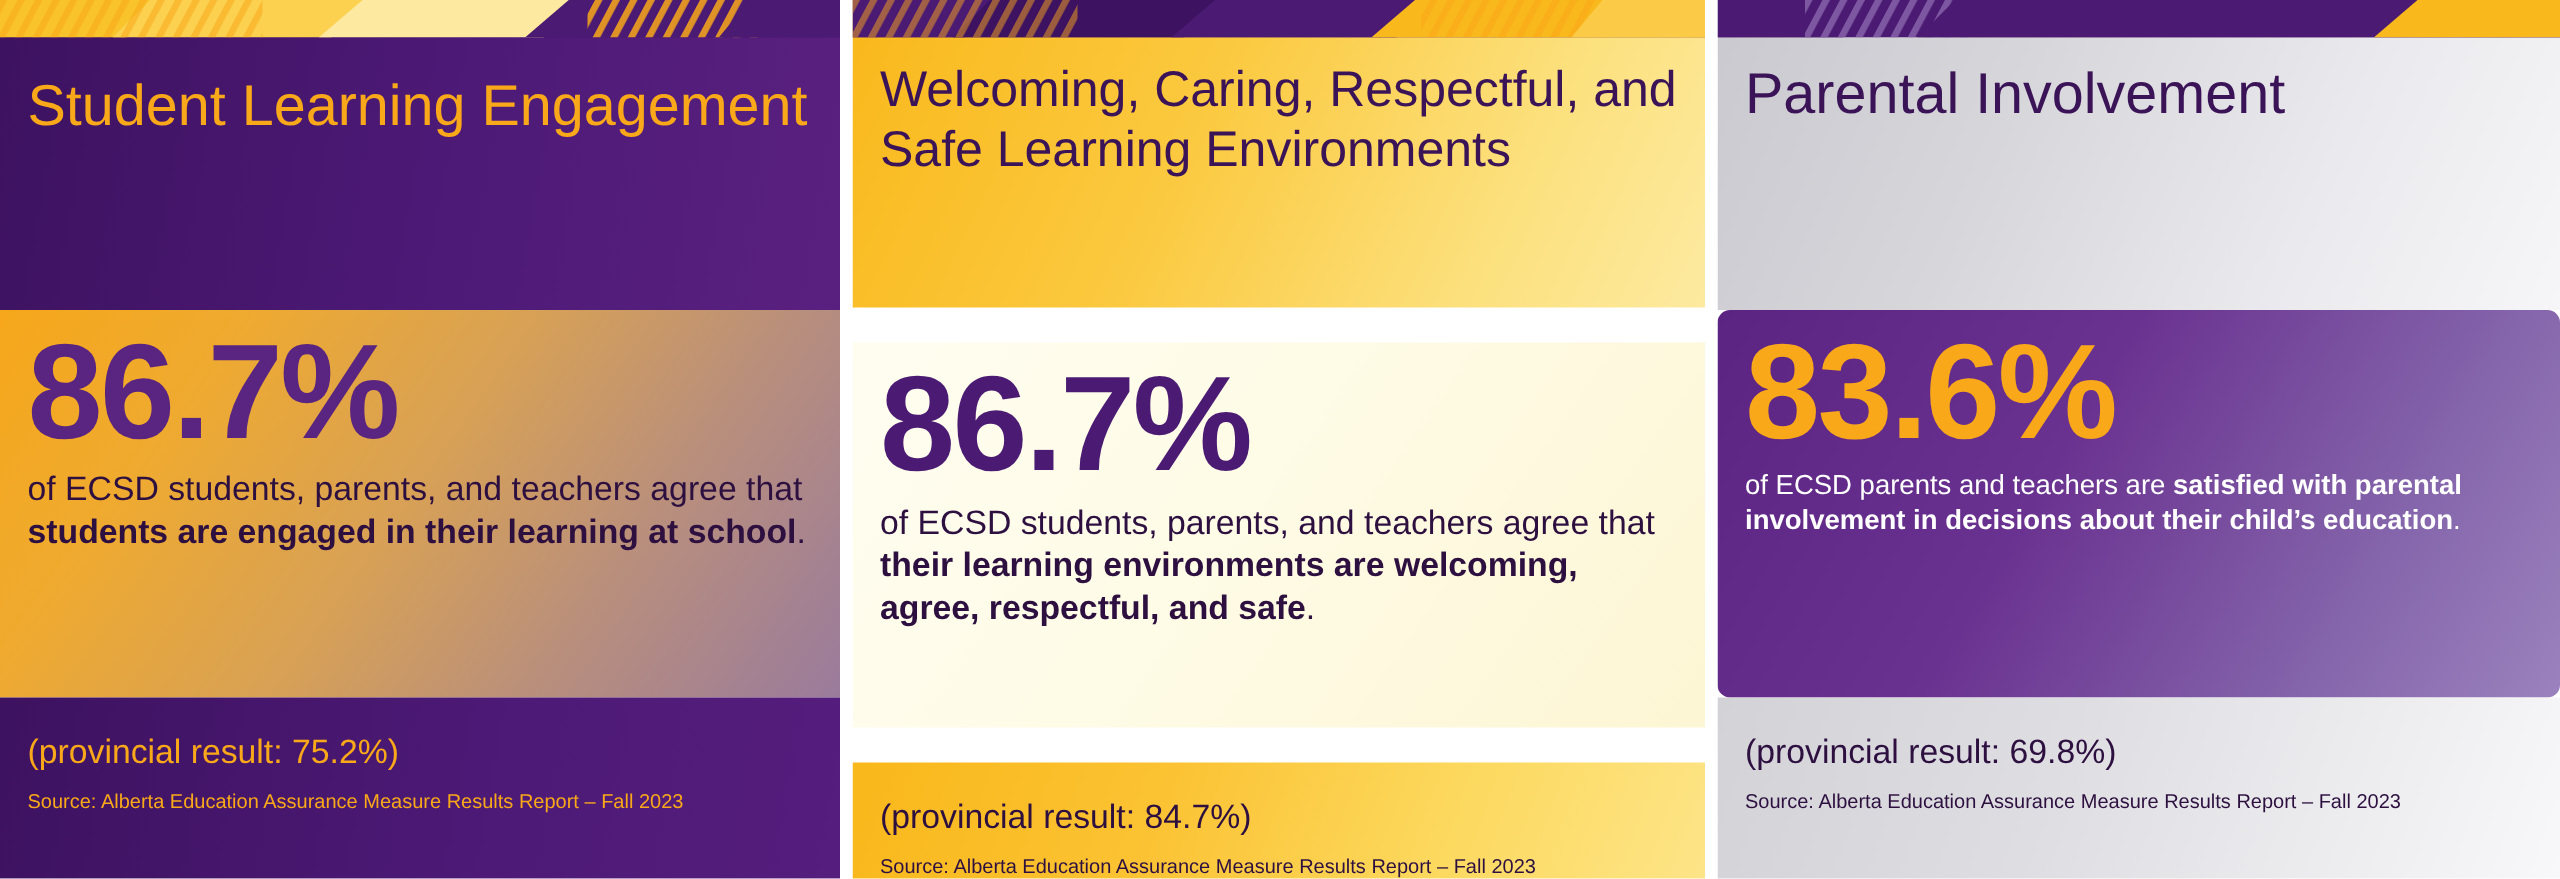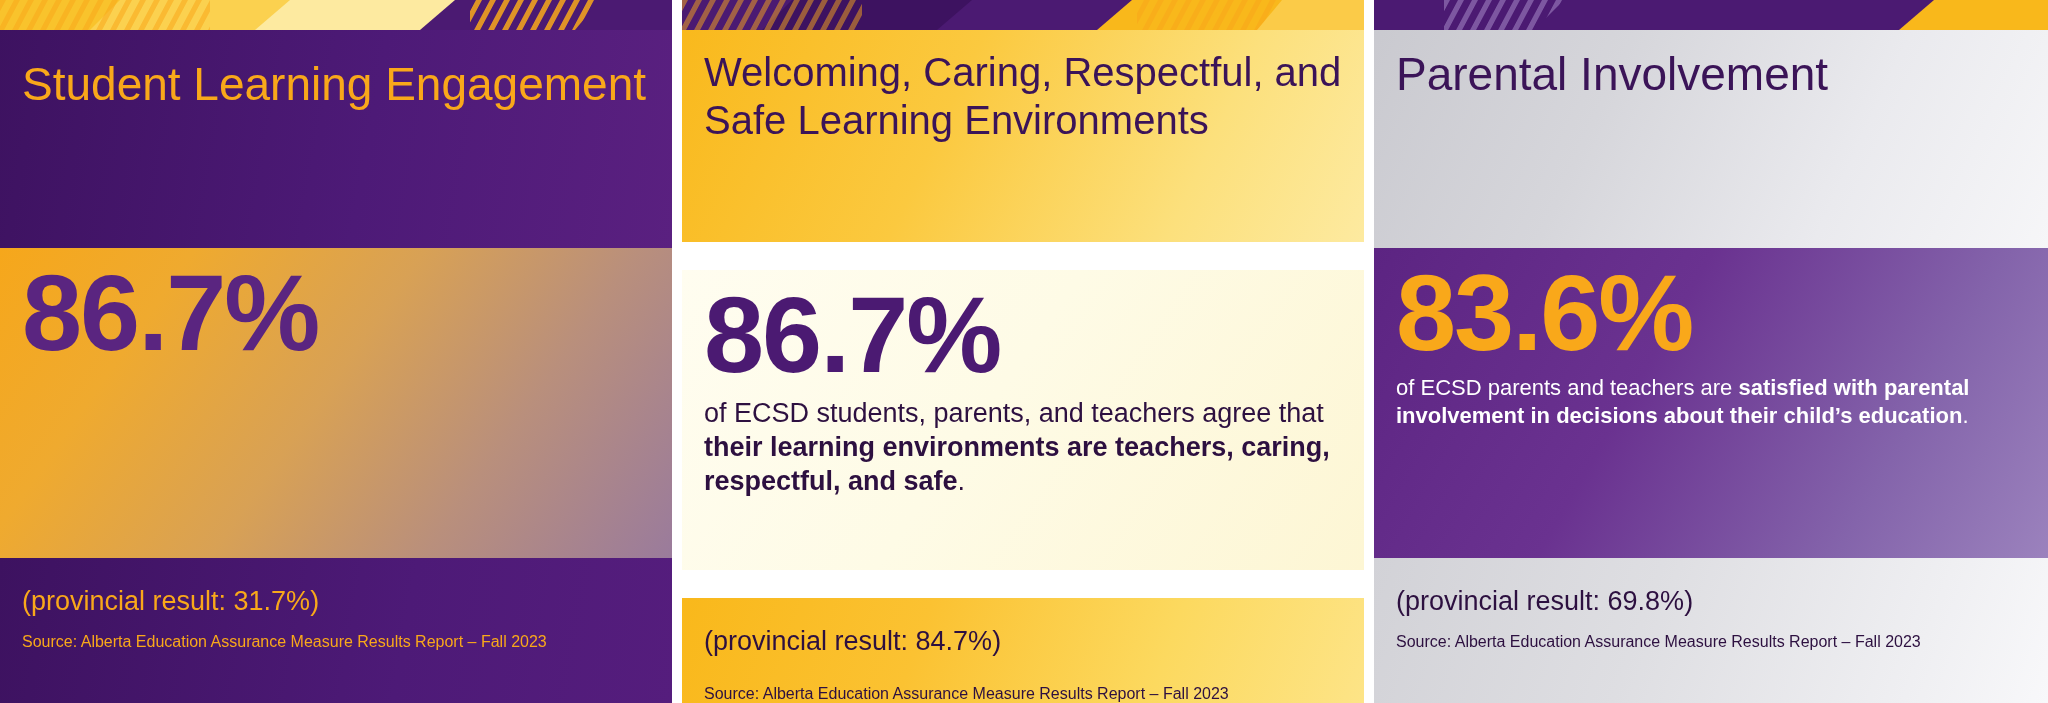--- a/index.html
+++ b/index.html
@@ -130,21 +130,21 @@
   .c2-desc b { font-weight: 700; }
   .c2-foot {
     flex: 1;
     background: linear-gradient(110deg, #f9b81b 0%, #fbc232 35%, #fcd95f 70%, #fde487 100%);
     padding: 28px 22px 0 22px;
     box-sizing: border-box;
   }
   .c2-prov {
     font-size: 27px;
     color: #2d1040;
-    margin-bottom: 28px;
+    margin-bottom: 16px;
   }
   .c2-src {
     font-size: 16px;
     color: #2d1040;
   }
 
   
   .c3-title {
     background: linear-gradient(115deg, #c9c9cf 0%, #d6d6db 35%, #eaeaee 70%, #f6f6f8 100%);
     height: 248px;
@@ -156,20 +156,21 @@
     font-size: 46px;
     line-height: 1.17;
     font-weight: 400;
     color: #3b1458;
   }
   .c3-body {
     height: 310px;
     padding: 10px 22px 0 22px;
     box-sizing: border-box;
     background: linear-gradient(120deg, #5c2482 0%, #6a3290 40%, #8464ab 75%, #9b82bd 100%);
+    border-radius: 10px;
   }
   .c3-stat {
     font-size: 108px;
     line-height: 1.02;
     font-weight: 700;
     color: #f9a81a;
     letter-spacing: -2px;
     margin: 0 0 6px 0;
   }
   .c3-desc {
@@ -216,24 +217,25 @@
       <rect x="470" y="0" width="140" height="30" fill="url(#hatch1)" opacity="0.85"></rect>
       <polygon points="600,0 672,0 672,30 575,30" fill="#4b1a72"></polygon>
     </svg>
 
     <div class="c1-title">
       <h2>Student Learning Engagement</h2>
     </div>
 
     <div class="c1-body">
       <div class="c1-stat">86.7%</div>
+      <div class="c1-desc"><span>of ECSD students, parents, and teachers agree that </span><b>students are engaged in their learning at school</b><span>.</span></div>
     </div>
 
     <div class="c1-foot">
-      <div class="c1-prov">(provincial result: 31.7%)</div>
+      <div class="c1-prov">(provincial result: 75.2%)</div>
       <div class="c1-src">Source: Alberta Education Assurance Measure Results Report – Fall 2023</div>
     </div>
   </div>
 
   <div class="gap"></div>
 
   <div class="card card-2">
 
     <svg class="ribbon" viewBox="0 0 682 30" preserveAspectRatio="none">
       <defs>
@@ -254,21 +256,21 @@
       <rect x="455" y="0" width="150" height="30" fill="url(#hatch2)" opacity="0.6"></rect>
       <polygon points="600,0 682,0 682,30 575,30" fill="#fbcb48"></polygon>
     </svg>
 
     <div class="c2-title">
       <h2>Welcoming, Caring, Respectful, and Safe Learning Environments</h2>
     </div>
 
     <div class="c2-body">
       <div class="c2-stat">86.7%</div>
-      <div class="c2-desc"><span>of ECSD students, parents, and teachers agree that </span><b>their learning environments are teachers, caring, respectful, and safe</b><span>.</span></div>
+      <div class="c2-desc"><span>of ECSD students, parents, and teachers agree that </span><b>their learning environments are welcoming, agree, respectful, and safe</b><span>.</span></div>
     </div>
 
     <div class="c2-foot">
       <div class="c2-prov">(provincial result: 84.7%)</div>
       <div class="c2-src">Source: Alberta Education Assurance Measure Results Report – Fall 2023</div>
     </div>
   </div>
 
   <div class="gap"></div>
 

